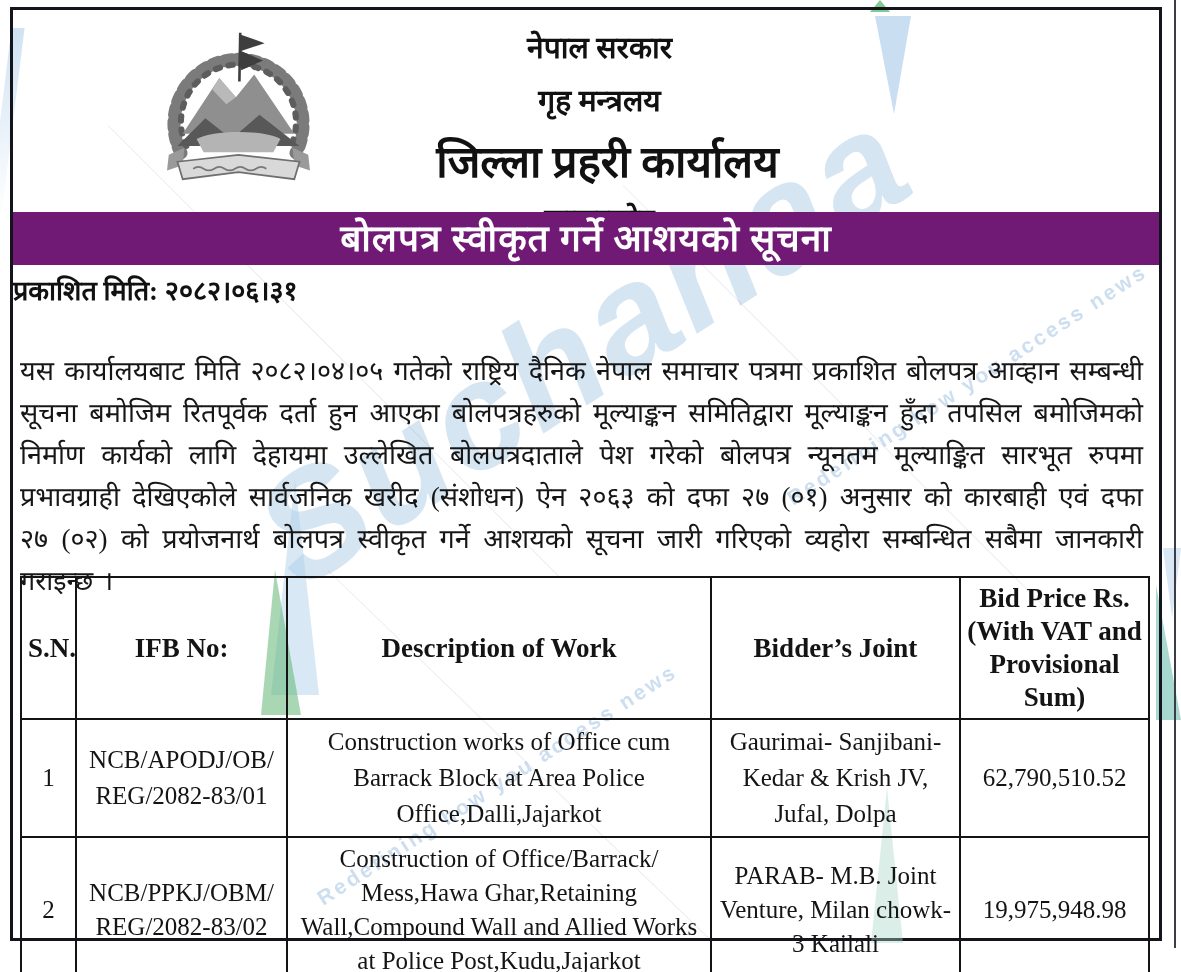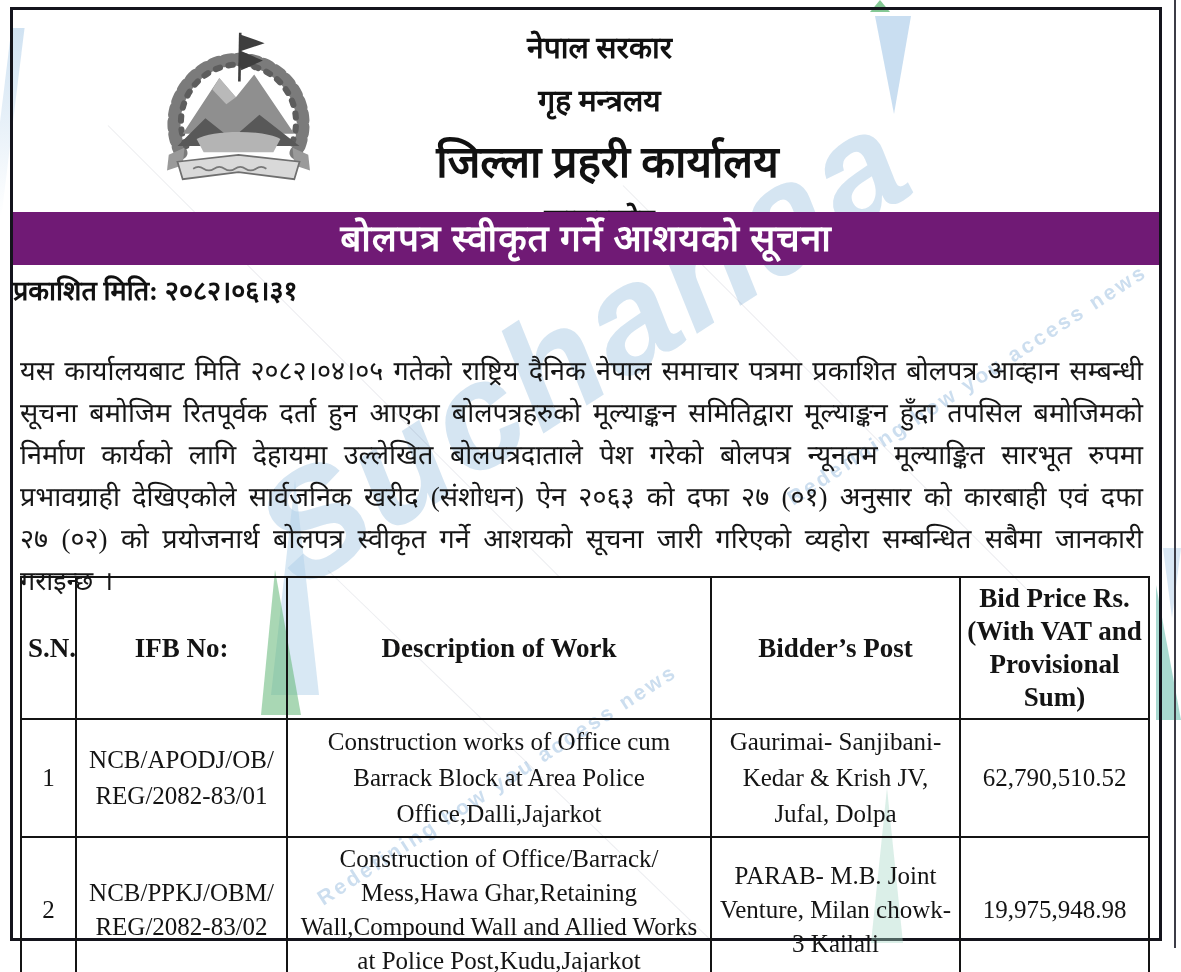--- a/index.html
+++ b/index.html
@@ -144,21 +144,21 @@
           <col style="width:211px">
           <col style="width:424px">
           <col style="width:249px">
           <col style="width:189px">
       </colgroup>
       <thead>
         <tr>
           <th>S.N.</th>
           <th>IFB No:</th>
           <th>Description of Work</th>
-          <th>Bidder’s Post</th>
+          <th>Bidder’s Joint</th>
           <th>Bid Price Rs. (With VAT and Provisional Sum)</th>
         </tr>
       </thead>
       <tbody>
         <tr class="r1">
           <td>1</td>
           <td>NCB/APODJ/OB/ REG/2082-83/01</td>
           <td>Construction works of Office cum Barrack Block at Area Police Office,Dalli,Jajarkot</td>
           <td>Gaurimai- Sanjibani- Kedar &amp; Krish JV, Jufal, Dolpa</td>
           <td>62,790,510.52</td>

